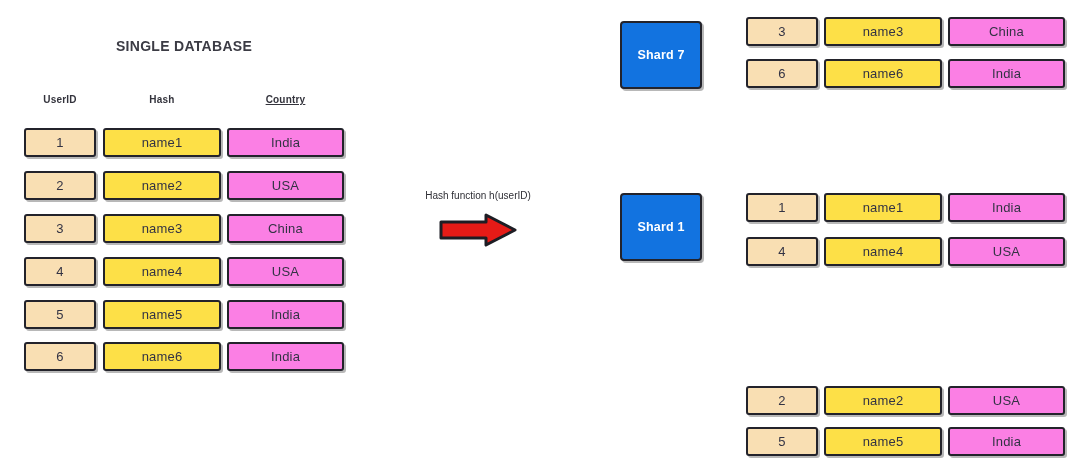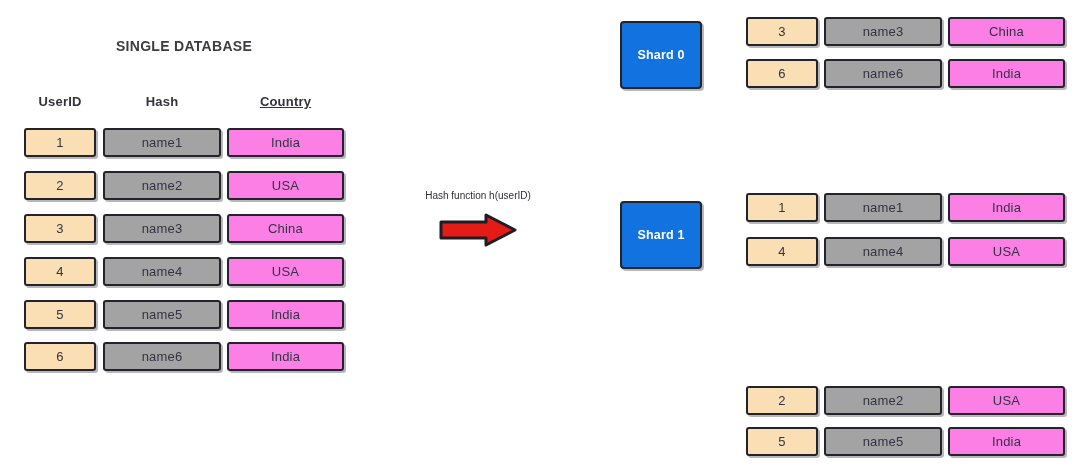--- a/index.html
+++ b/index.html
@@ -33,39 +33,39 @@
     align-items: center;
     justify-content: center;
     font-size: 13px;
     line-height: 1;
     color: #333344;
     box-shadow: 2px 2px 0 rgba(0,0,0,0.28);
     letter-spacing: 0.2px;
     white-space: nowrap;
   }
   .cell.id    { background: #f9dfb3; }
-  .cell.name  { background: #a3a3a3; }
+  .cell.name  { background: #fde047; }
   .cell.ctry  { background: #fb7fe4; }
 
   
   .db-title {
     position: absolute;
     left: 24px;
     top: 38px;
     width: 320px;
     text-align: center;
     font-size: 14px;
     font-weight: bold;
     color: #3b3b44;
     letter-spacing: 0.3px;
   }
   .col-head {
     position: absolute;
     top: 94px;
-    font-size: 13px;
+    font-size: 10px;
     font-weight: bold;
     color: #33333c;
     text-align: center;
     letter-spacing: 0.2px;
   }
   .col-head.h-id   { left: 24px;  width: 72px; }
   .col-head.h-name { left: 103px; width: 118px; }
   .col-head.h-ctry { left: 227px; width: 117px; text-decoration: underline; }
 
   .left-cell.id   { left: 24px;  width: 72px;  height: 29px; }
@@ -148,29 +148,29 @@
   <div class="cell left-cell name" style="top:342px">name6</div>
   <div class="cell left-cell ctry" style="top:342px">India</div>
 
   <div class="hash-label">Hash function h(userID)</div>
   <div class="arrow-wrap">
     <svg width="80" height="36" viewBox="0 0 80 36">
       <polygon points="3,10 48,10 48,3 77,18 48,33 48,26 3,26" fill="#e51b17" stroke="#1d1d24" stroke-width="3" stroke-linejoin="round"></polygon>
     </svg>
   </div>
 
-  <div class="shard-box" style="top:21px">Shard 0</div>
+  <div class="shard-box" style="top:21px">Shard 7</div>
   <div class="cell right-cell id" style="top:17px">3</div>
   <div class="cell right-cell name" style="top:17px">name3</div>
   <div class="cell right-cell ctry" style="top:17px">China</div>
   <div class="cell right-cell id" style="top:59px">6</div>
   <div class="cell right-cell name" style="top:59px">name6</div>
   <div class="cell right-cell ctry" style="top:59px">India</div>
 
-  <div class="shard-box" style="top:201px">Shard 1</div>
+  <div class="shard-box" style="top:193px">Shard 1</div>
   <div class="cell right-cell id" style="top:193px">1</div>
   <div class="cell right-cell name" style="top:193px">name1</div>
   <div class="cell right-cell ctry" style="top:193px">India</div>
   <div class="cell right-cell id" style="top:237px">4</div>
   <div class="cell right-cell name" style="top:237px">name4</div>
   <div class="cell right-cell ctry" style="top:237px">USA</div>
 
   <div class="cell right-cell id" style="top:386px">2</div>
   <div class="cell right-cell name" style="top:386px">name2</div>
   <div class="cell right-cell ctry" style="top:386px">USA</div>

